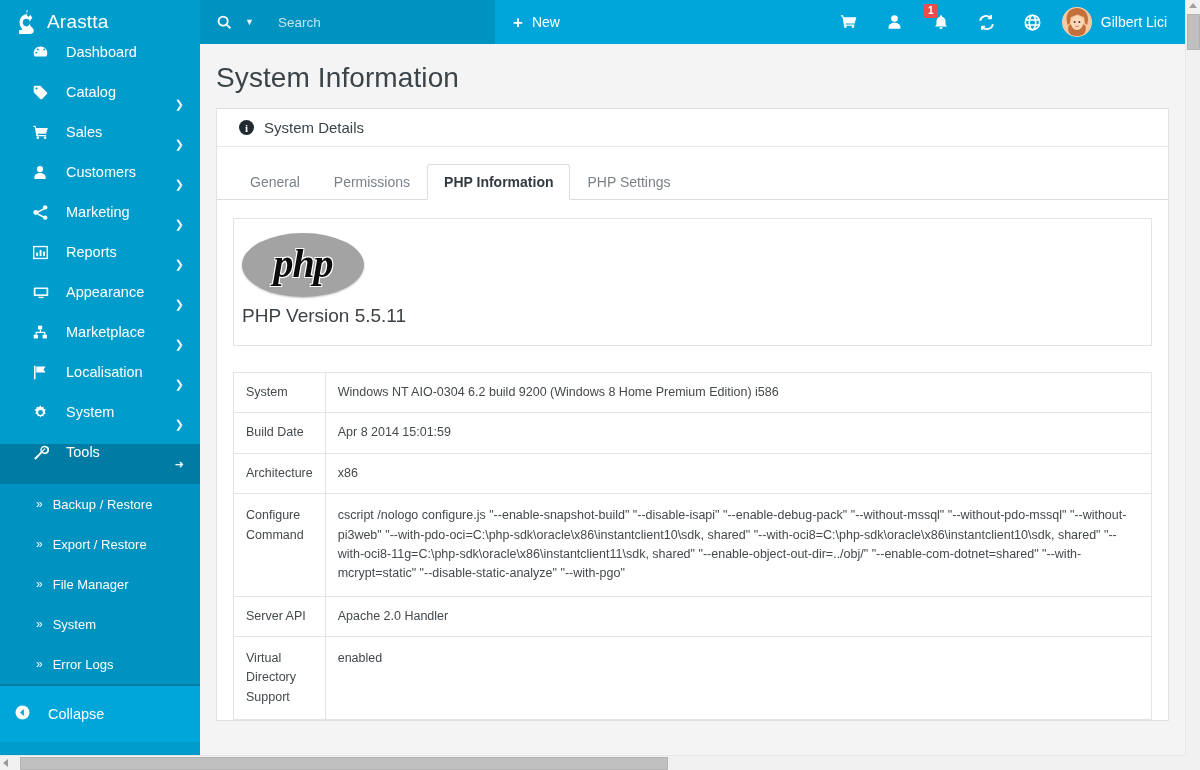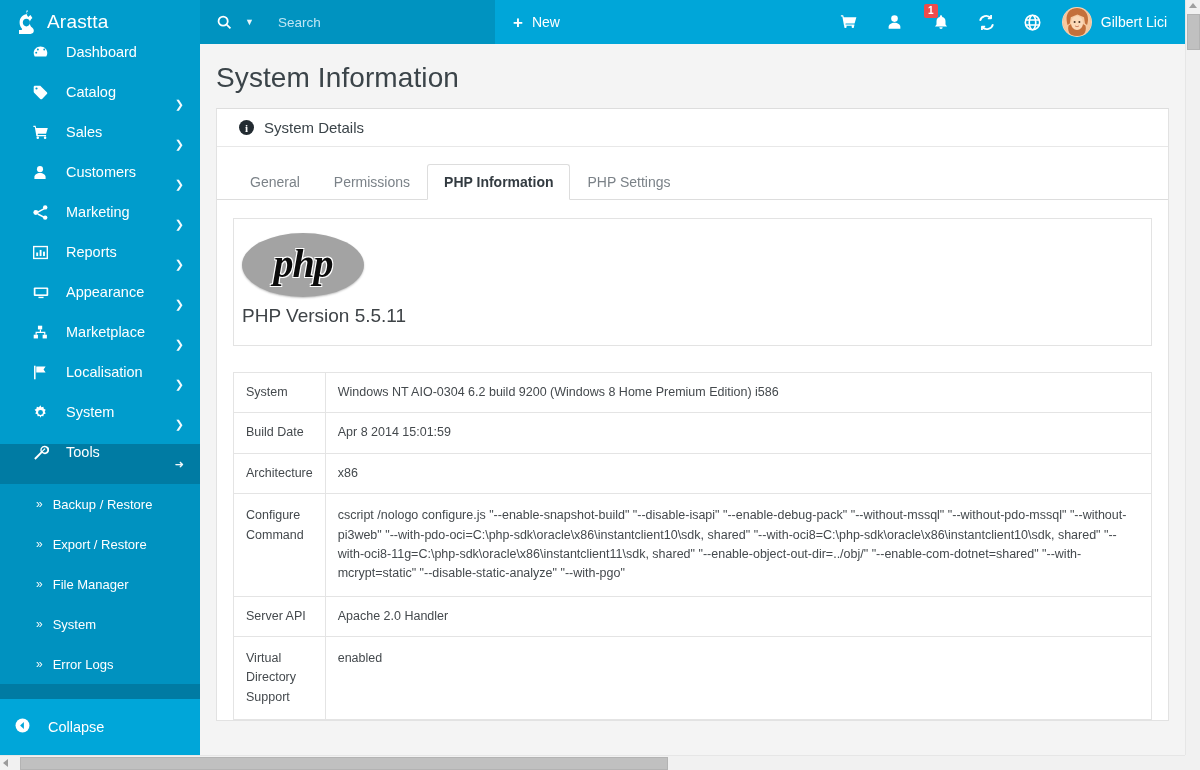--- a/index.html
+++ b/index.html
@@ -50,21 +50,21 @@
   .submenu { background: #0092c0; }
   .sub-item {
     height: 40px; display: flex; align-items: center;
     color: #ffffff; font-size: 13px; padding-left: 36px; cursor: pointer;
   }
   .sub-item .sub-arrow { margin-right: 10px; font-size: 12px; opacity: .95; }
   .sub-item.active { background: #007ba3; padding-left: 50px; font-size: 12.5px; }
   .sub-item.active .sub-arrow { margin-right: 8px; }
 
   .collapse-row {
-    position: absolute; bottom: 0; left: 0; width: 200px; height: 56px;
+    position: absolute; bottom: 13px; left: 0; width: 200px; height: 56px;
     background: #00a6d9; display: flex; align-items: center;
     padding-left: 14px; color: #fff; font-size: 14.5px; cursor: pointer;
   }
   .collapse-row .nav-icon { width: 24px; min-width: 24px; margin-right: 10px; }
 
   
   .topbar {
     position: absolute; left: 200px; top: 0;
     width: 985px; height: 44px; background: #00a6d9;
   }

